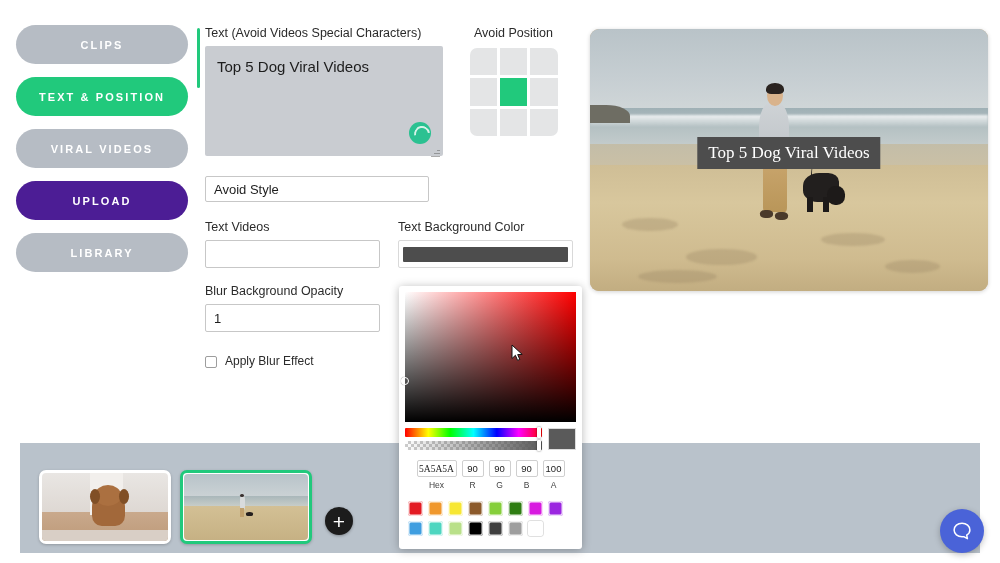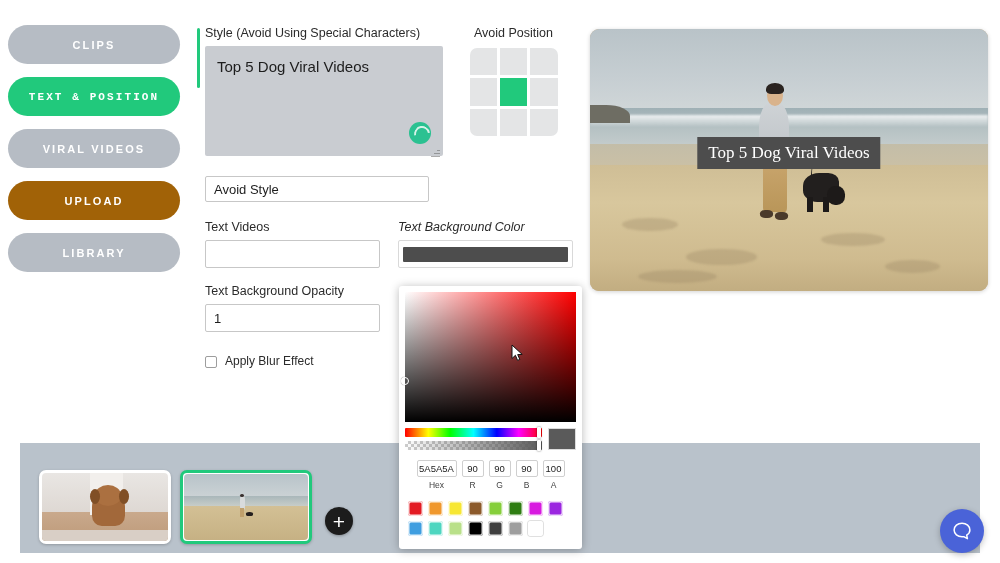--- a/index.html
+++ b/index.html
@@ -6,35 +6,35 @@
   html, body {
     width: 1000px; height: 563px;
     background: #ffffff;
     font-family: "Liberation Sans", sans-serif;
     overflow: hidden;
   }
   .app { position: relative; width: 1000px; height: 563px; background: #fff; }
 
   
   .sidebar {
-    position: absolute; left: 8px; top: 25px;
+    position: absolute; left: 16px; top: 25px;
     width: 172px;
     display: flex; flex-direction: column; gap: 13px;
   }
   .nav-btn {
     height: 39px; border-radius: 20px;
     background: #b6bcc4;
     color: #ffffff;
     font-size: 11px; font-weight: 700;
     letter-spacing: 2.1px;
     display: flex; align-items: center; justify-content: center;
     cursor: pointer; border: none; user-select: none;
     text-transform: uppercase;
   }
-  .nav-btn.active { background: #21c97c; font-family: Liberation Mono, monospace; }
+  .nav-btn.active { background: #21c97c; }
 
   
   .form-col { position: absolute; left: 205px; top: 26px; width: 380px; }
   .fld-label {
     font-size: 12.5px; color: #2b2b2b; margin-bottom: 6px;
     font-weight: 400; white-space: nowrap;
   }
   .ta-wrap { position: relative; width: 238px; }
   .ta-accent {
     position: absolute; left: -8px; top: -18px;
@@ -90,21 +90,21 @@
   .row-sel-font { margin-top: 16px; }
   .inp {
     height: 26px; border: 1px solid #c7c7c7; background: #fff;
     border-radius: 2px; padding: 0 8px; font-size: 13px; color: #1d1d1d;
     font-family: "Liberation Sans", sans-serif; outline: none;
     display: flex; align-items: center;
   }
   .w-font { width: 224px; }
   .two-col { display: flex; gap: 18px; margin-top: 18px; }
   .col-a { width: 175px; }
-  .col-b { width: 175px; font-style: italic; }
+  .col-b { width: 175px; }
   .inp-blank { height: 28px; width: 175px; }
   .swatch-field {
     height: 28px; width: 175px; border: 1px solid #d9d9d9; background: #fff;
     border-radius: 2px; display: flex; align-items: center; padding: 0 4px;
   }
   .swatch-bar { height: 15px; width: 100%; background: #4d4d4d; border-radius: 1px; }
   .opacity-block { margin-top: 16px; width: 175px; }
   .inp-opacity { height: 28px; width: 175px; }
   .chk-row { display: flex; align-items: flex-end; gap: 8px; margin-top: 22px; }
   .chk {
@@ -157,21 +157,21 @@
     width: 28px; height: 22px; background: #5a5a5a;
     border: 1px solid #dcdcdc;
   }
   .fields { display: flex; gap: 5px; margin-top: 10px; justify-content: center; }
   .fgroup { text-align: center; }
   .fbox {
     border: 1px solid #cfcfcf; border-radius: 2px; height: 17px;
     font-size: 9.5px; color: #222; display: flex; align-items: center;
     justify-content: center; background: #fff;
   }
-  .fbox.hex { width: 40px; }
+  .fbox.hex { width: 40px; font-family: Liberation Serif, serif; }
   .fbox.num { width: 22px; }
   .fcap { font-size: 8.5px; color: #444; margin-top: 3px; }
   .palette { margin-top: 11px; padding: 0 3px; }
   .prow { display: flex; gap: 5px; margin-bottom: 5px; }
   .psw {
     width: 15px; height: 15px; border-radius: 3px; cursor: pointer;
     box-shadow: inset 0 0 0 1.5px rgba(255,255,255,.85);
   }
   .psw.bordered { box-shadow: inset 0 0 0 1.5px rgba(255,255,255,.85), 0 0 0 1px #e0e0e0; }
 
@@ -313,31 +313,31 @@
   <div class="sidebar">
     <div class="nav-btn" style="background: rgb(182, 188, 196);">
       <span>CLIPS</span>
     </div>
     <div class="nav-btn active" style="background: rgb(33, 201, 124);">
       <span>TEXT &amp; POSITION</span>
     </div>
     <div class="nav-btn" style="background: rgb(182, 188, 196);">
       <span>VIRAL VIDEOS</span>
     </div>
-    <div class="nav-btn" style="background: #a16207;">
+    <div class="nav-btn" style="background: #4c1d95;">
       <span>UPLOAD</span>
     </div>
     <div class="nav-btn" style="background: rgb(182, 188, 196);">
       <span>LIBRARY</span>
     </div>
   </div>
 
   <div class="form-col">
 
-    <div class="fld-label">Style (Avoid Using Special Characters)</div>
+    <div class="fld-label">Text (Avoid Videos Special Characters)</div>
     <div class="ta-wrap">
       <div class="ta-accent"></div>
       <textarea class="textarea" style="">Top 5 Dog Viral Videos</textarea>
       <div class="spinner"></div>
       <div class="grip">
           <i></i>
           <i></i>
           <i></i>
         </div>
     </div>
@@ -357,21 +357,21 @@
       </div>
       <div class="col-b">
         <div class="fld-label">Text Background Color</div>
         <div class="swatch-field">
           <div class="swatch-bar" style="background: rgb(77, 77, 77);"></div>
         </div>
       </div>
     </div>
 
     <div class="opacity-block">
-      <div class="fld-label">Text Background Opacity</div>
+      <div class="fld-label">Blur Background Opacity</div>
       <div class="inp inp-opacity">
         <span>1</span>
       </div>
     </div>
 
     <div class="chk-row">
       <div class="chk"></div>
       <div class="chk-label">Apply Blur Effect</div>
     </div>
   </div>

